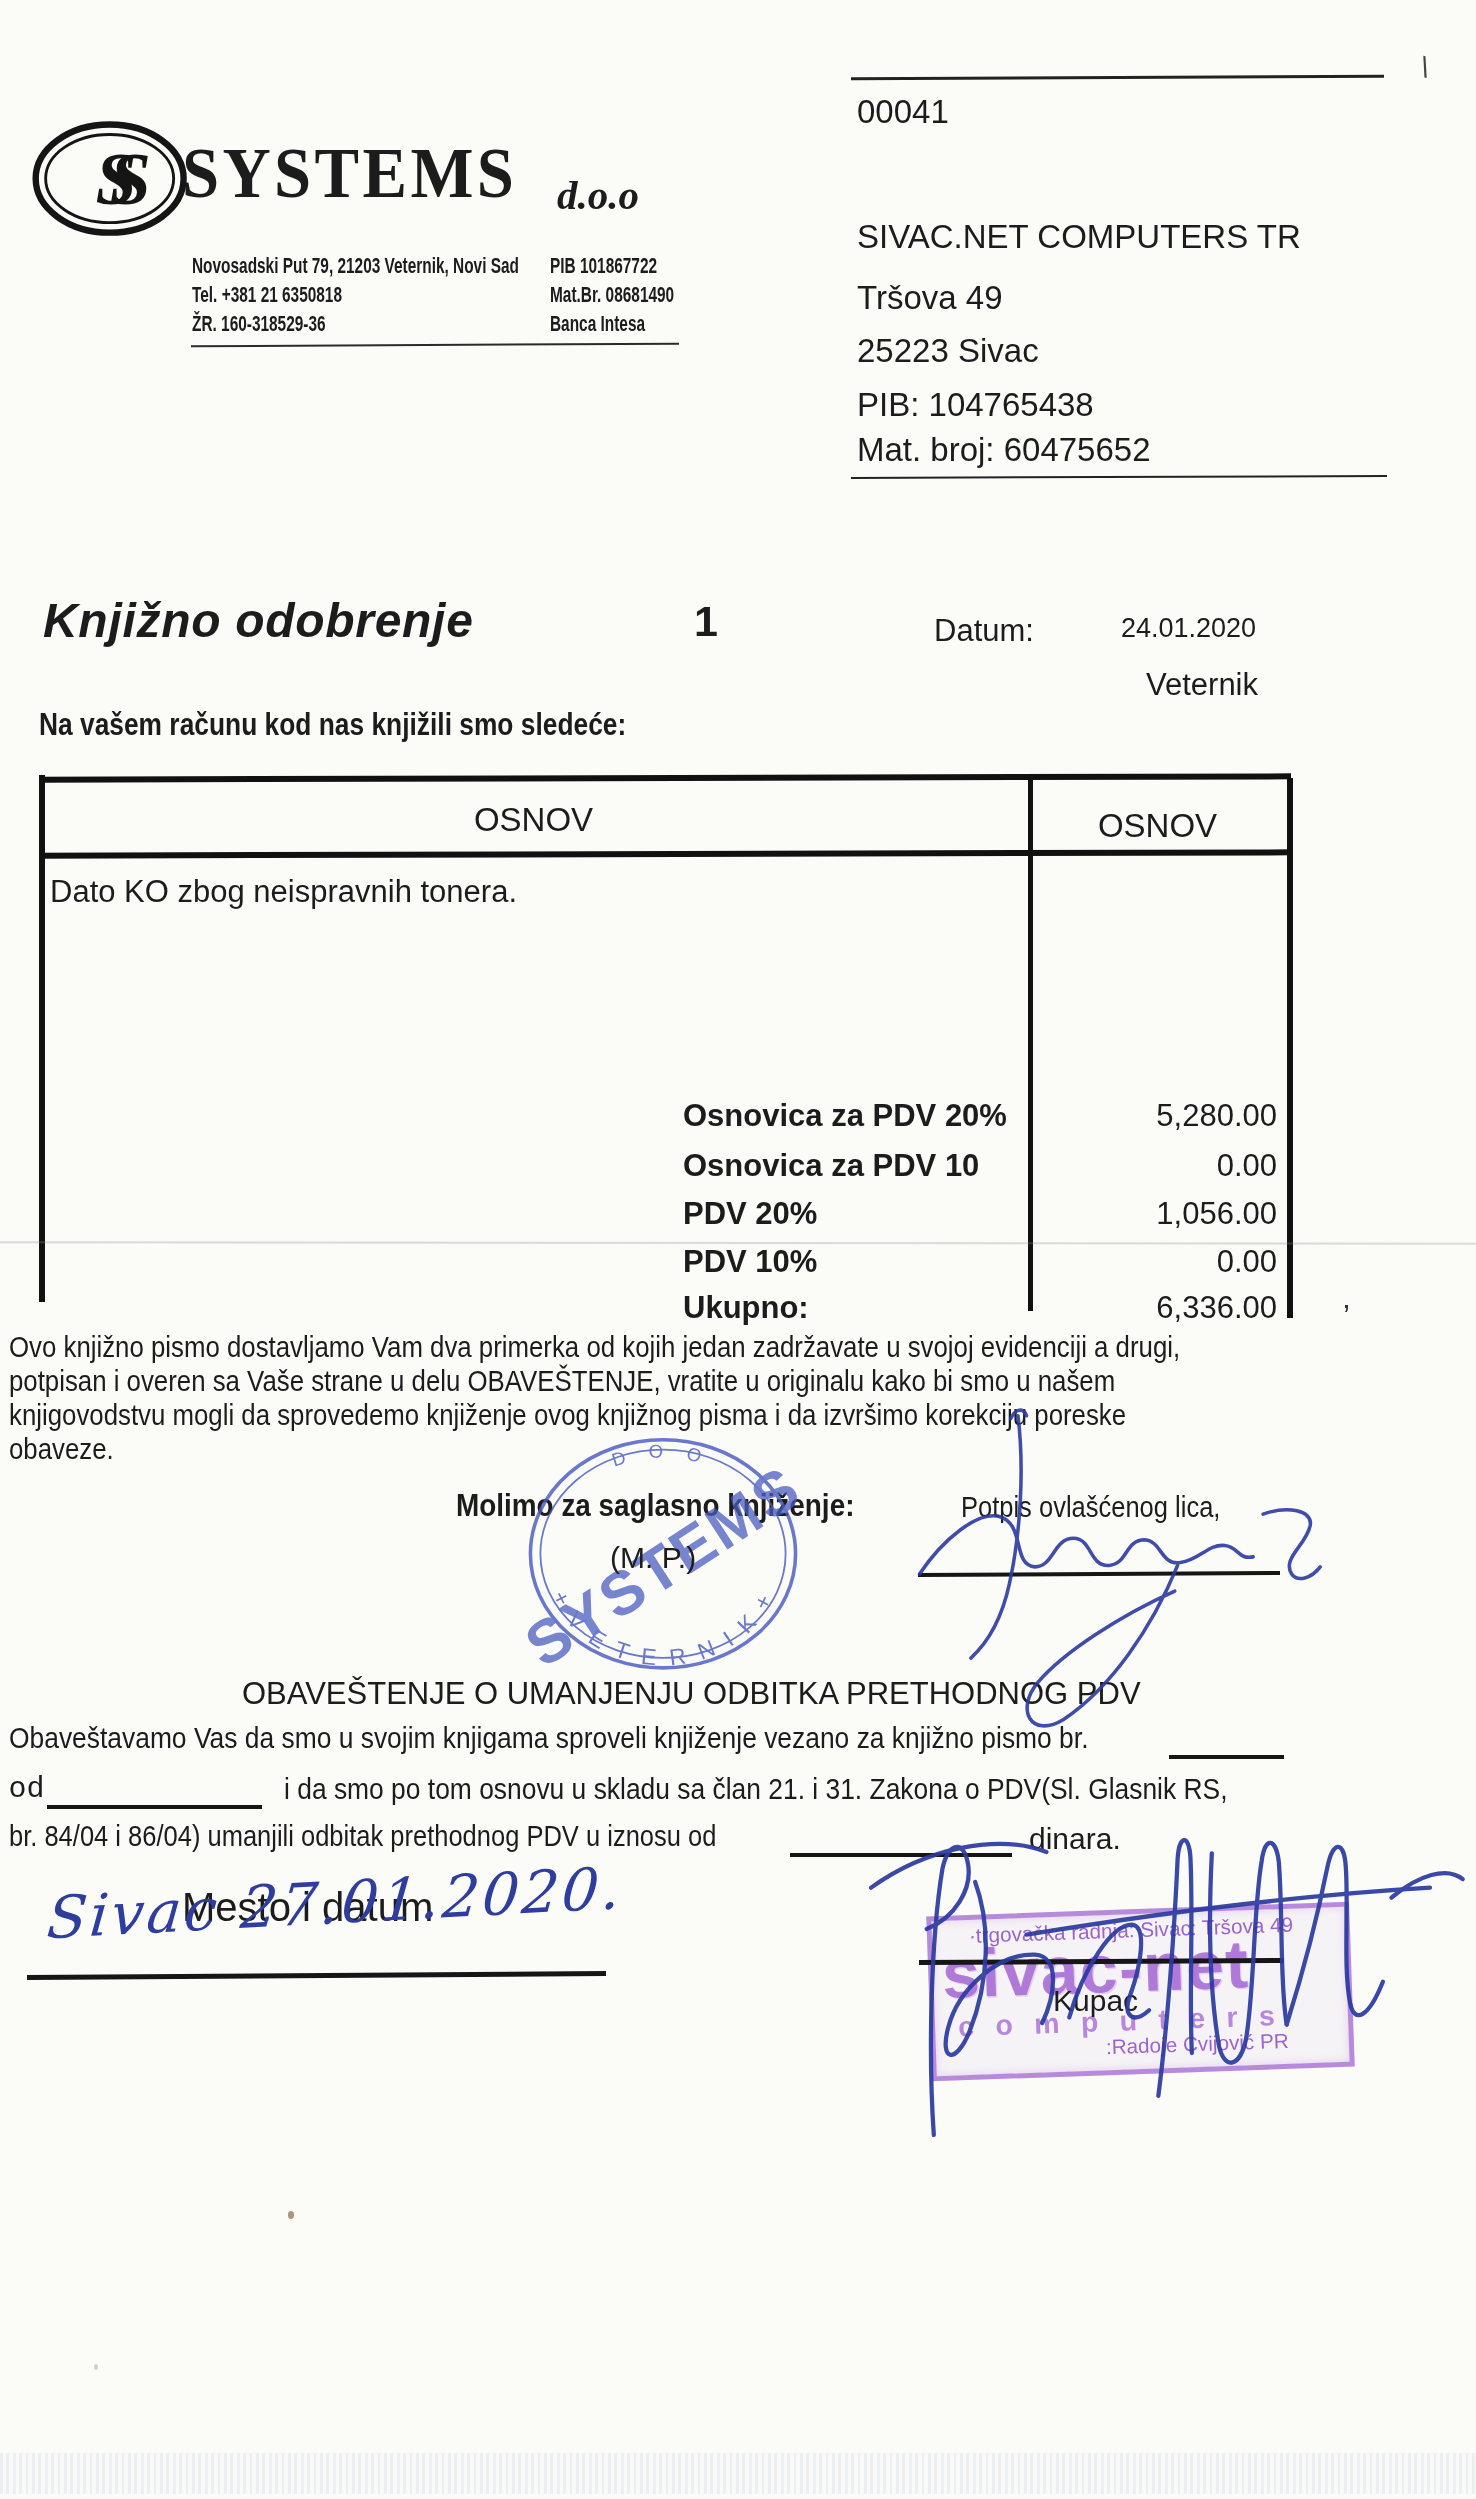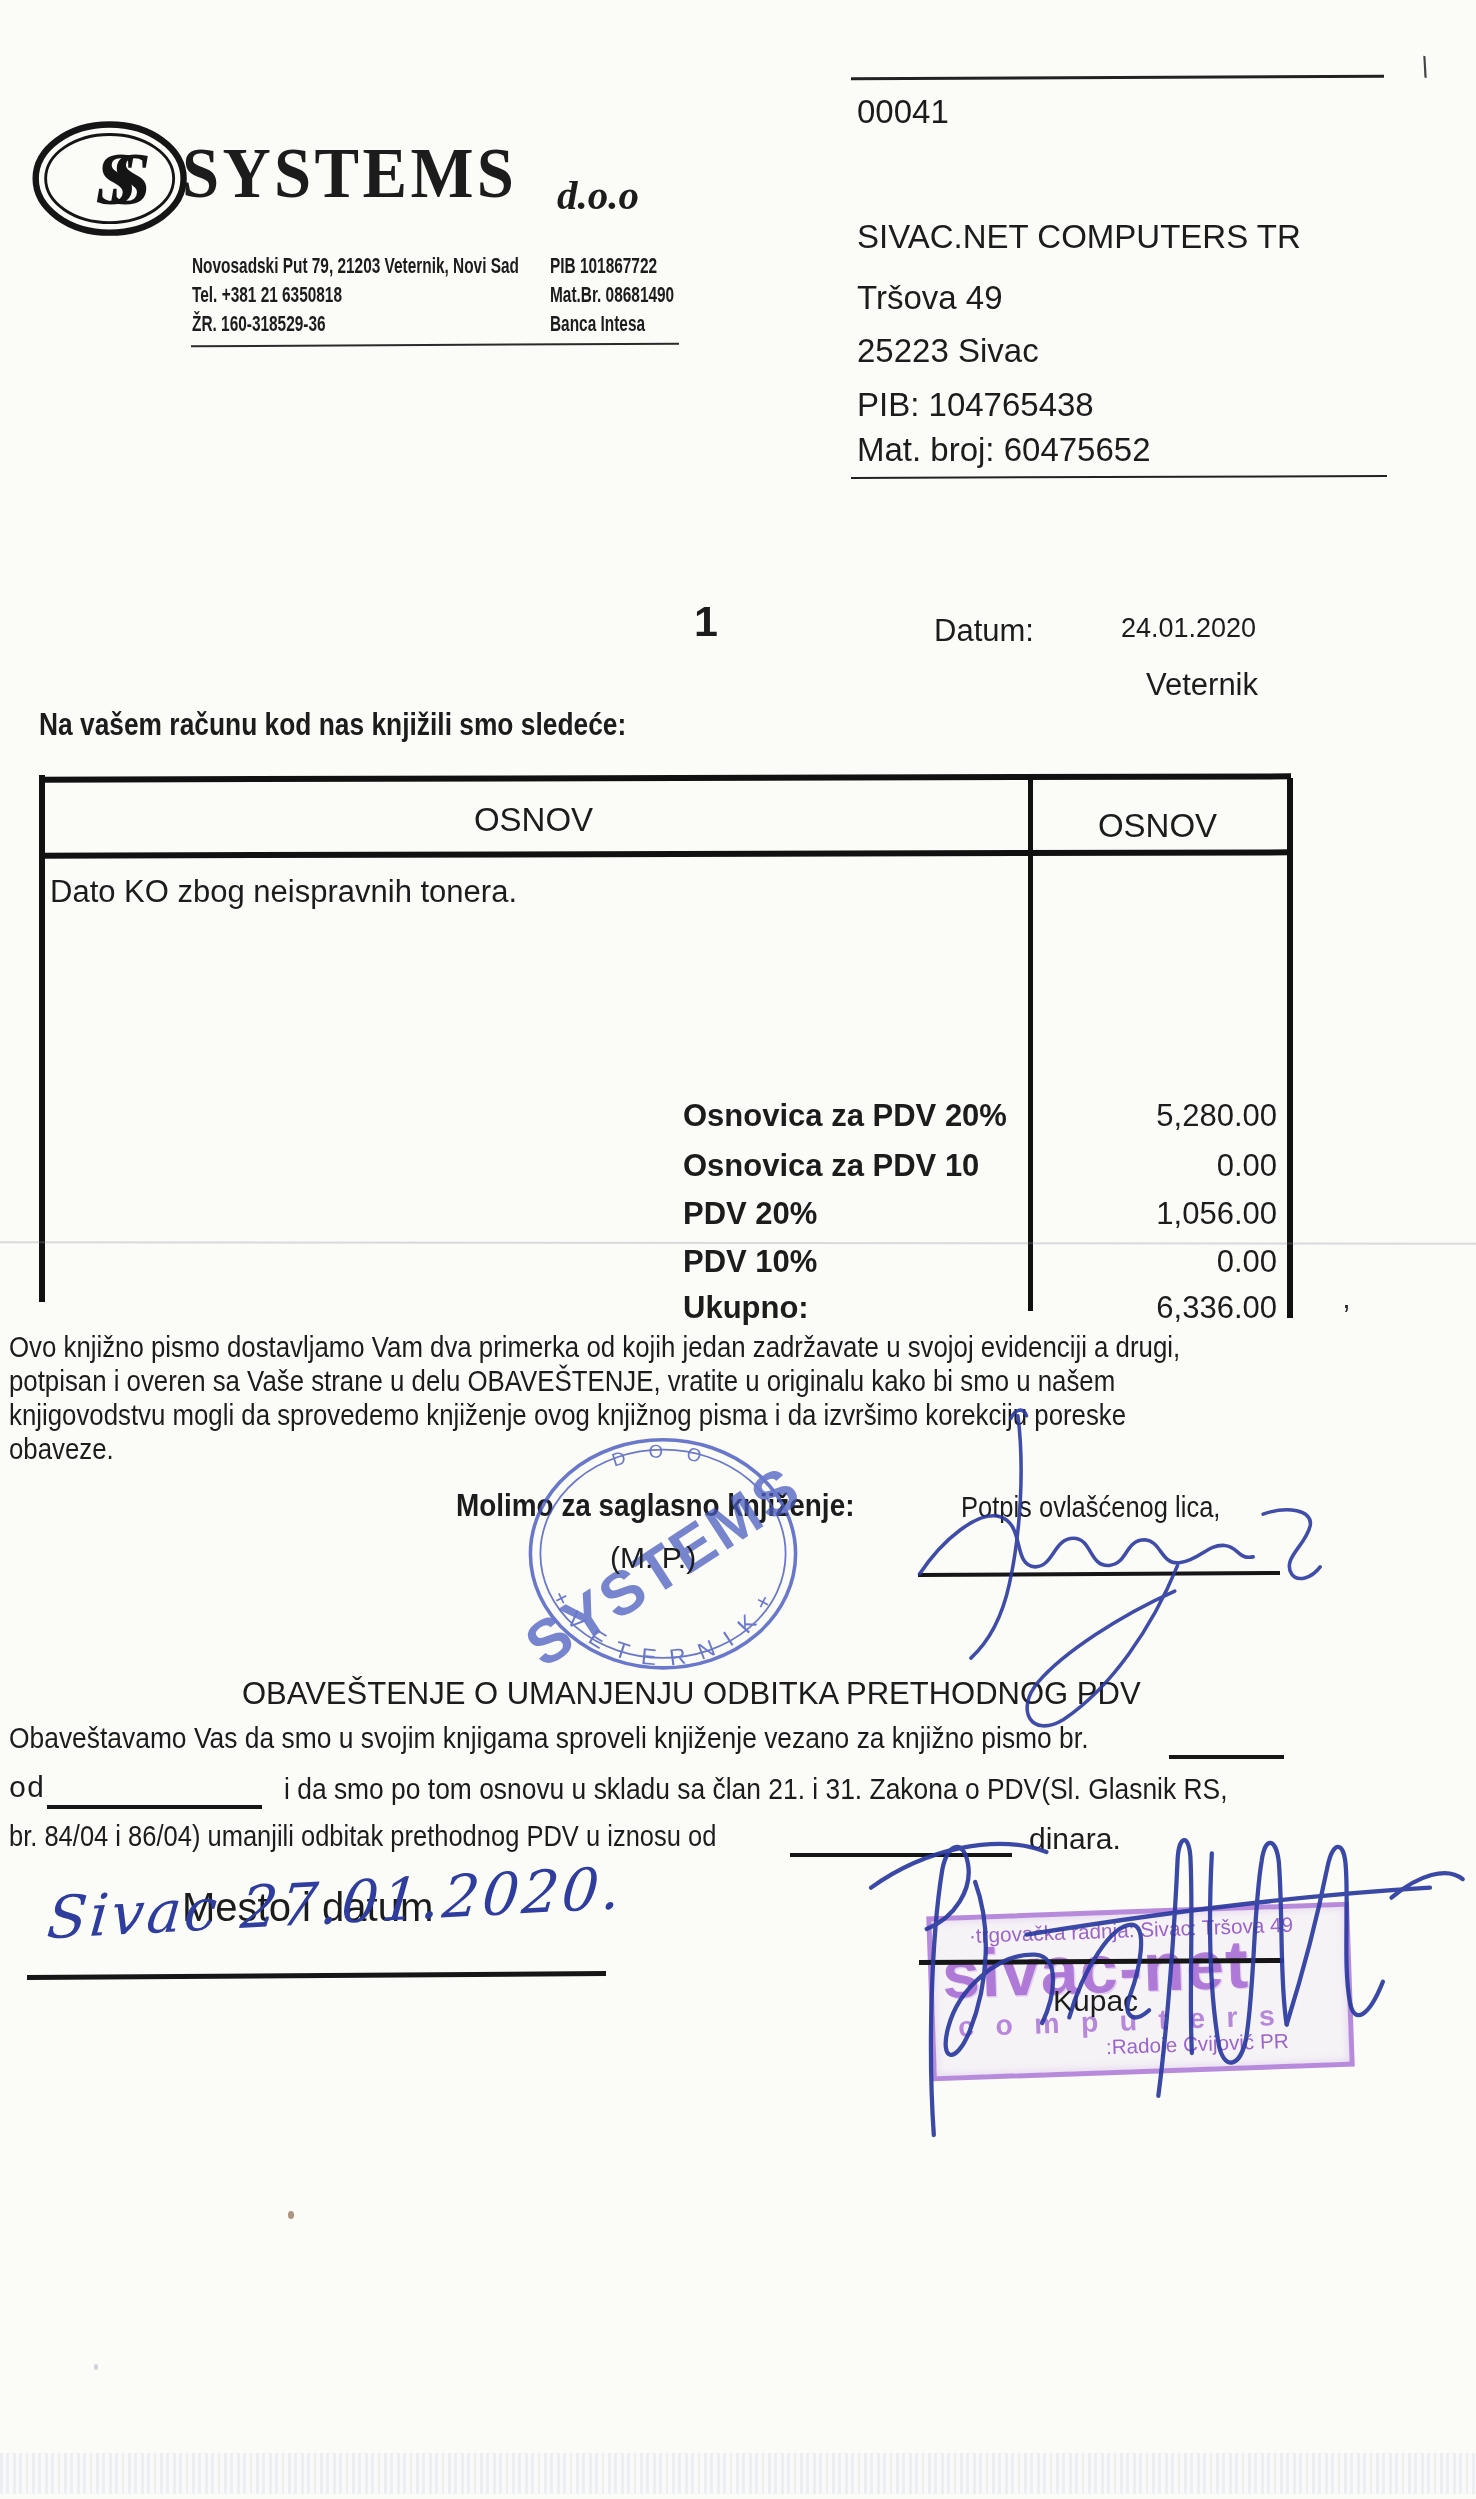--- a/index.html
+++ b/index.html
@@ -119,20 +119,21 @@
   <div class="abs rule-tr"></div>
   <div class="abs tick">\</div>
   <div class="abs doc-code">00041</div>
   <div class="abs cust" style="top:218px;">SIVAC.NET COMPUTERS TR</div>
   <div class="abs cust" style="top:279px;">Tršova 49</div>
   <div class="abs cust" style="top:332px;">25223 Sivac</div>
   <div class="abs cust" style="top:386px;">PIB: 104765438</div>
   <div class="abs cust" style="top:431px;">Mat. broj: 60475652</div>
   <div class="abs cust-rule"></div>
 
+  <div class="abs title">Knjižno odobrenje</div>
   <div class="abs doc-num">1</div>
   <div class="abs datum-l">Datum:</div>
   <div class="abs datum-v">24.01.2020</div>
   <div class="abs place">Veternik</div>
   <div class="abs intro sx85">Na vašem računu kod nas knjižili smo sledeće:</div>
 
   <div class="abs tbl-top"></div>
   <div class="abs th-osnov">OSNOV</div>
   <div class="abs th-iznos">OSNOV</div>
   <div class="abs tbl-hdr-rule"></div>

